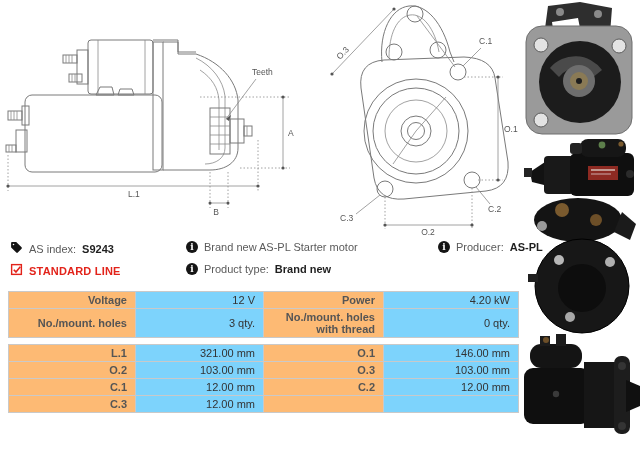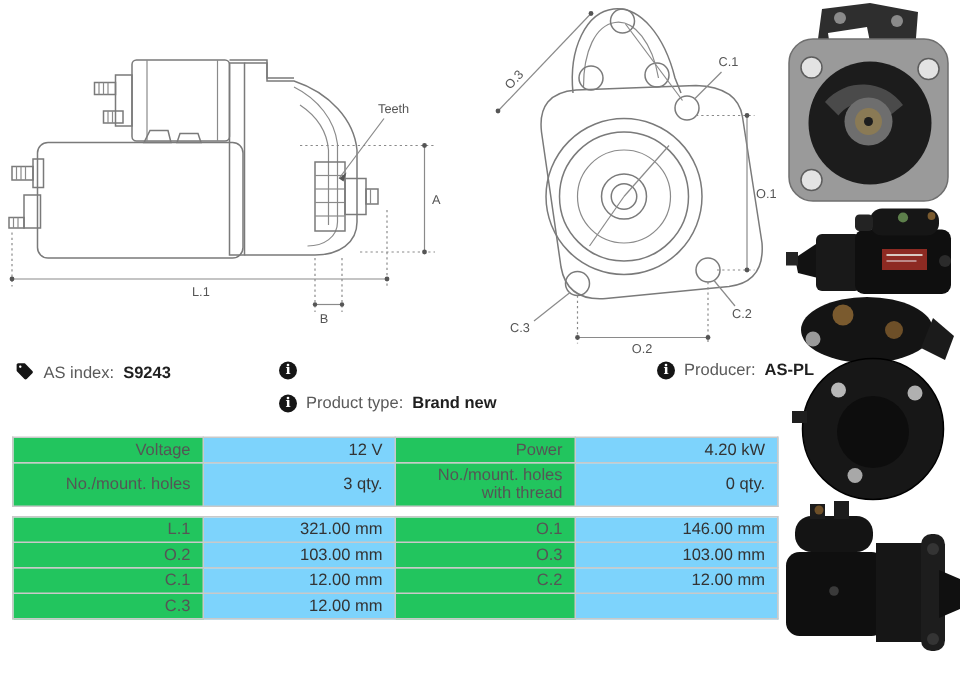--- a/index.html
+++ b/index.html
@@ -23,21 +23,21 @@
   .std-line { color:#e2231a; font-weight:bold; font-size:11px; letter-spacing:.2px; }
   .info-icon { width:12px; height:12px; border-radius:50%; background:#151515; color:#fff;
                display:inline-flex; align-items:center; justify-content:center;
                font-size:9px; font-weight:bold; font-family:"DejaVu Serif", serif; flex:0 0 auto; }
   .as-logo { position:absolute; }
   
   .spec-table { position:absolute; left:8px; top:291px; width:510px; }
   .spec-table table { border-collapse:collapse; width:510px; table-layout:fixed; margin-bottom:6px; }
   .spec-table td { border:1px solid #c9c9c9; font-size:11px; line-height:12px;
                    padding:2px 8px; text-align:right; vertical-align:middle; }
-  .spec-table td.lbl { background:#22c55e; color:#555; }
+  .spec-table td.lbl { background:#fdba74; color:#555;font-weight:bold; }
   .spec-table td.val { background:#7dd3fc; color:#333; }
   
   .photo { position:absolute; }
 </style>
 </head>
 <body>
 
 <div class="page">
 
   <div class="drawing" style="left:0;top:0">
@@ -234,23 +234,33 @@
   <div class="hitem" style="left:10px;top:241px">
     <span>
       <svg width="13" height="13" viewBox="0 0 24 24">
           <path fill="#151515" d="M21.4 11.6l-9-9C12 2.2 11.5 2 11 2H4c-1.1 0-2 .9-2 2v7c0 .5.2 1 .6 1.4l9 9c.8.8 2 .8 2.8 0l7-7c.8-.8.8-2 0-2.8zM6.5 8C5.7 8 5 7.3 5 6.5S5.7 5 6.5 5 8 5.7 8 6.5 7.3 8 6.5 8z"></path>
         </svg>
     </span>
     <span>AS index:</span>
     <b>S9243</b>
   </div>
 
+  <div class="hitem" style="left:10px;top:263px">
+    <span>
+      <svg width="13" height="13" viewBox="0 0 24 24">
+          <rect x="3" y="3" width="18" height="18" fill="none" stroke="#e2231a" stroke-width="2.6"></rect>
+          <path fill="none" stroke="#e2231a" stroke-width="3" d="M7 12.5l4 4 8-9.5"></path>
+        </svg>
+    </span>
+    <span class="std-line">STANDARD LINE</span>
+  </div>
 
   <div class="hitem" style="left:186px;top:241px">
     <span class="info-icon">i</span>
+    <span>Brand new AS-PL Starter motor</span>
   </div>
 
   <div class="hitem" style="left:186px;top:263px">
     <span class="info-icon">i</span>
     <span>Product type:</span>
     <b>Brand new</b>
   </div>
 
   <div class="hitem" style="left:438px;top:241px">
     <span class="info-icon">i</span>

